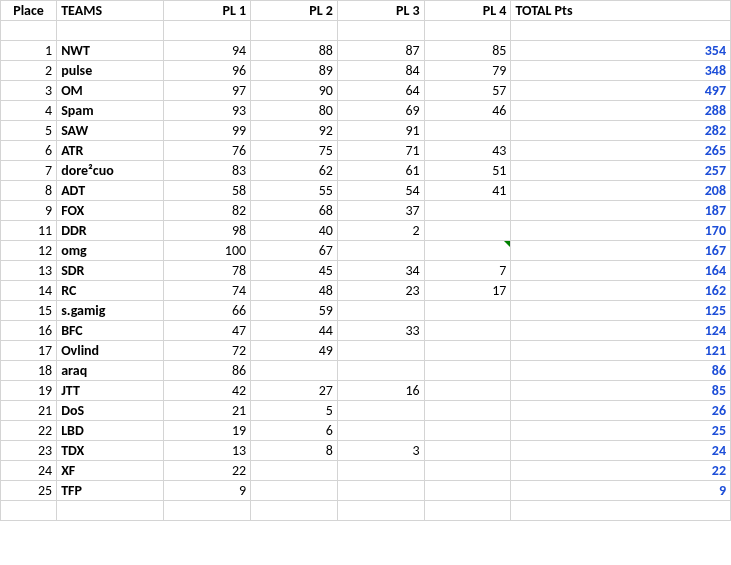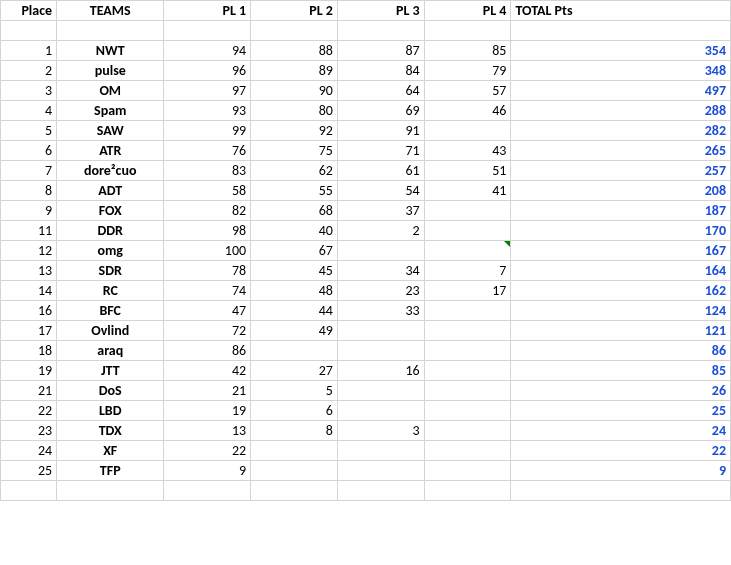--- a/index.html
+++ b/index.html
@@ -15,25 +15,25 @@
     width: 731px;
   }
   td, th {
     border: 1px solid #d4d4d4;
     height: 20px;
     padding: 0 4px;
     box-sizing: border-box;
     vertical-align: middle;
   }
   .col-place { width: 55px; text-align: right; }
-  .col-teams { width: 105px; text-align: center; font-weight: bold; }
+  .col-teams { width: 105px; font-weight: bold; }
   .col-pl { width: 85px; text-align: right; }
   .col-total { width: 215px; text-align: right; font-weight: bold; color: #1d4ed8; }
   thead td { font-weight: bold; color: #000 !important; }
-  .hdr-place { text-align: right; }
+  .hdr-place { text-align: center; }
   .hdr-total { text-align: left; color: #000; }
   .tri {
     position: relative;
   }
   .tri::after {
     content: "";
     position: absolute;
     top: 0;
     right: 0;
     width: 0;
@@ -178,20 +178,29 @@
       <tr>
         <td class="col-place">14</td>
         <td class="col-teams">RC</td>
         <td class="col-pl">74</td>
         <td class="col-pl">48</td>
         <td class="col-pl">23</td>
         <td class="col-pl">17</td>
         <td class="col-total">162</td>
       </tr>
       <tr>
+        <td class="col-place">15</td>
+        <td class="col-teams">s.gamig</td>
+        <td class="col-pl">66</td>
+        <td class="col-pl">59</td>
+        <td class="col-pl"></td>
+        <td class="col-pl"></td>
+        <td class="col-total">125</td>
+      </tr>
+      <tr>
         <td class="col-place">16</td>
         <td class="col-teams">BFC</td>
         <td class="col-pl">47</td>
         <td class="col-pl">44</td>
         <td class="col-pl">33</td>
         <td class="col-pl"></td>
         <td class="col-total">124</td>
       </tr>
       <tr>
         <td class="col-place">17</td>

